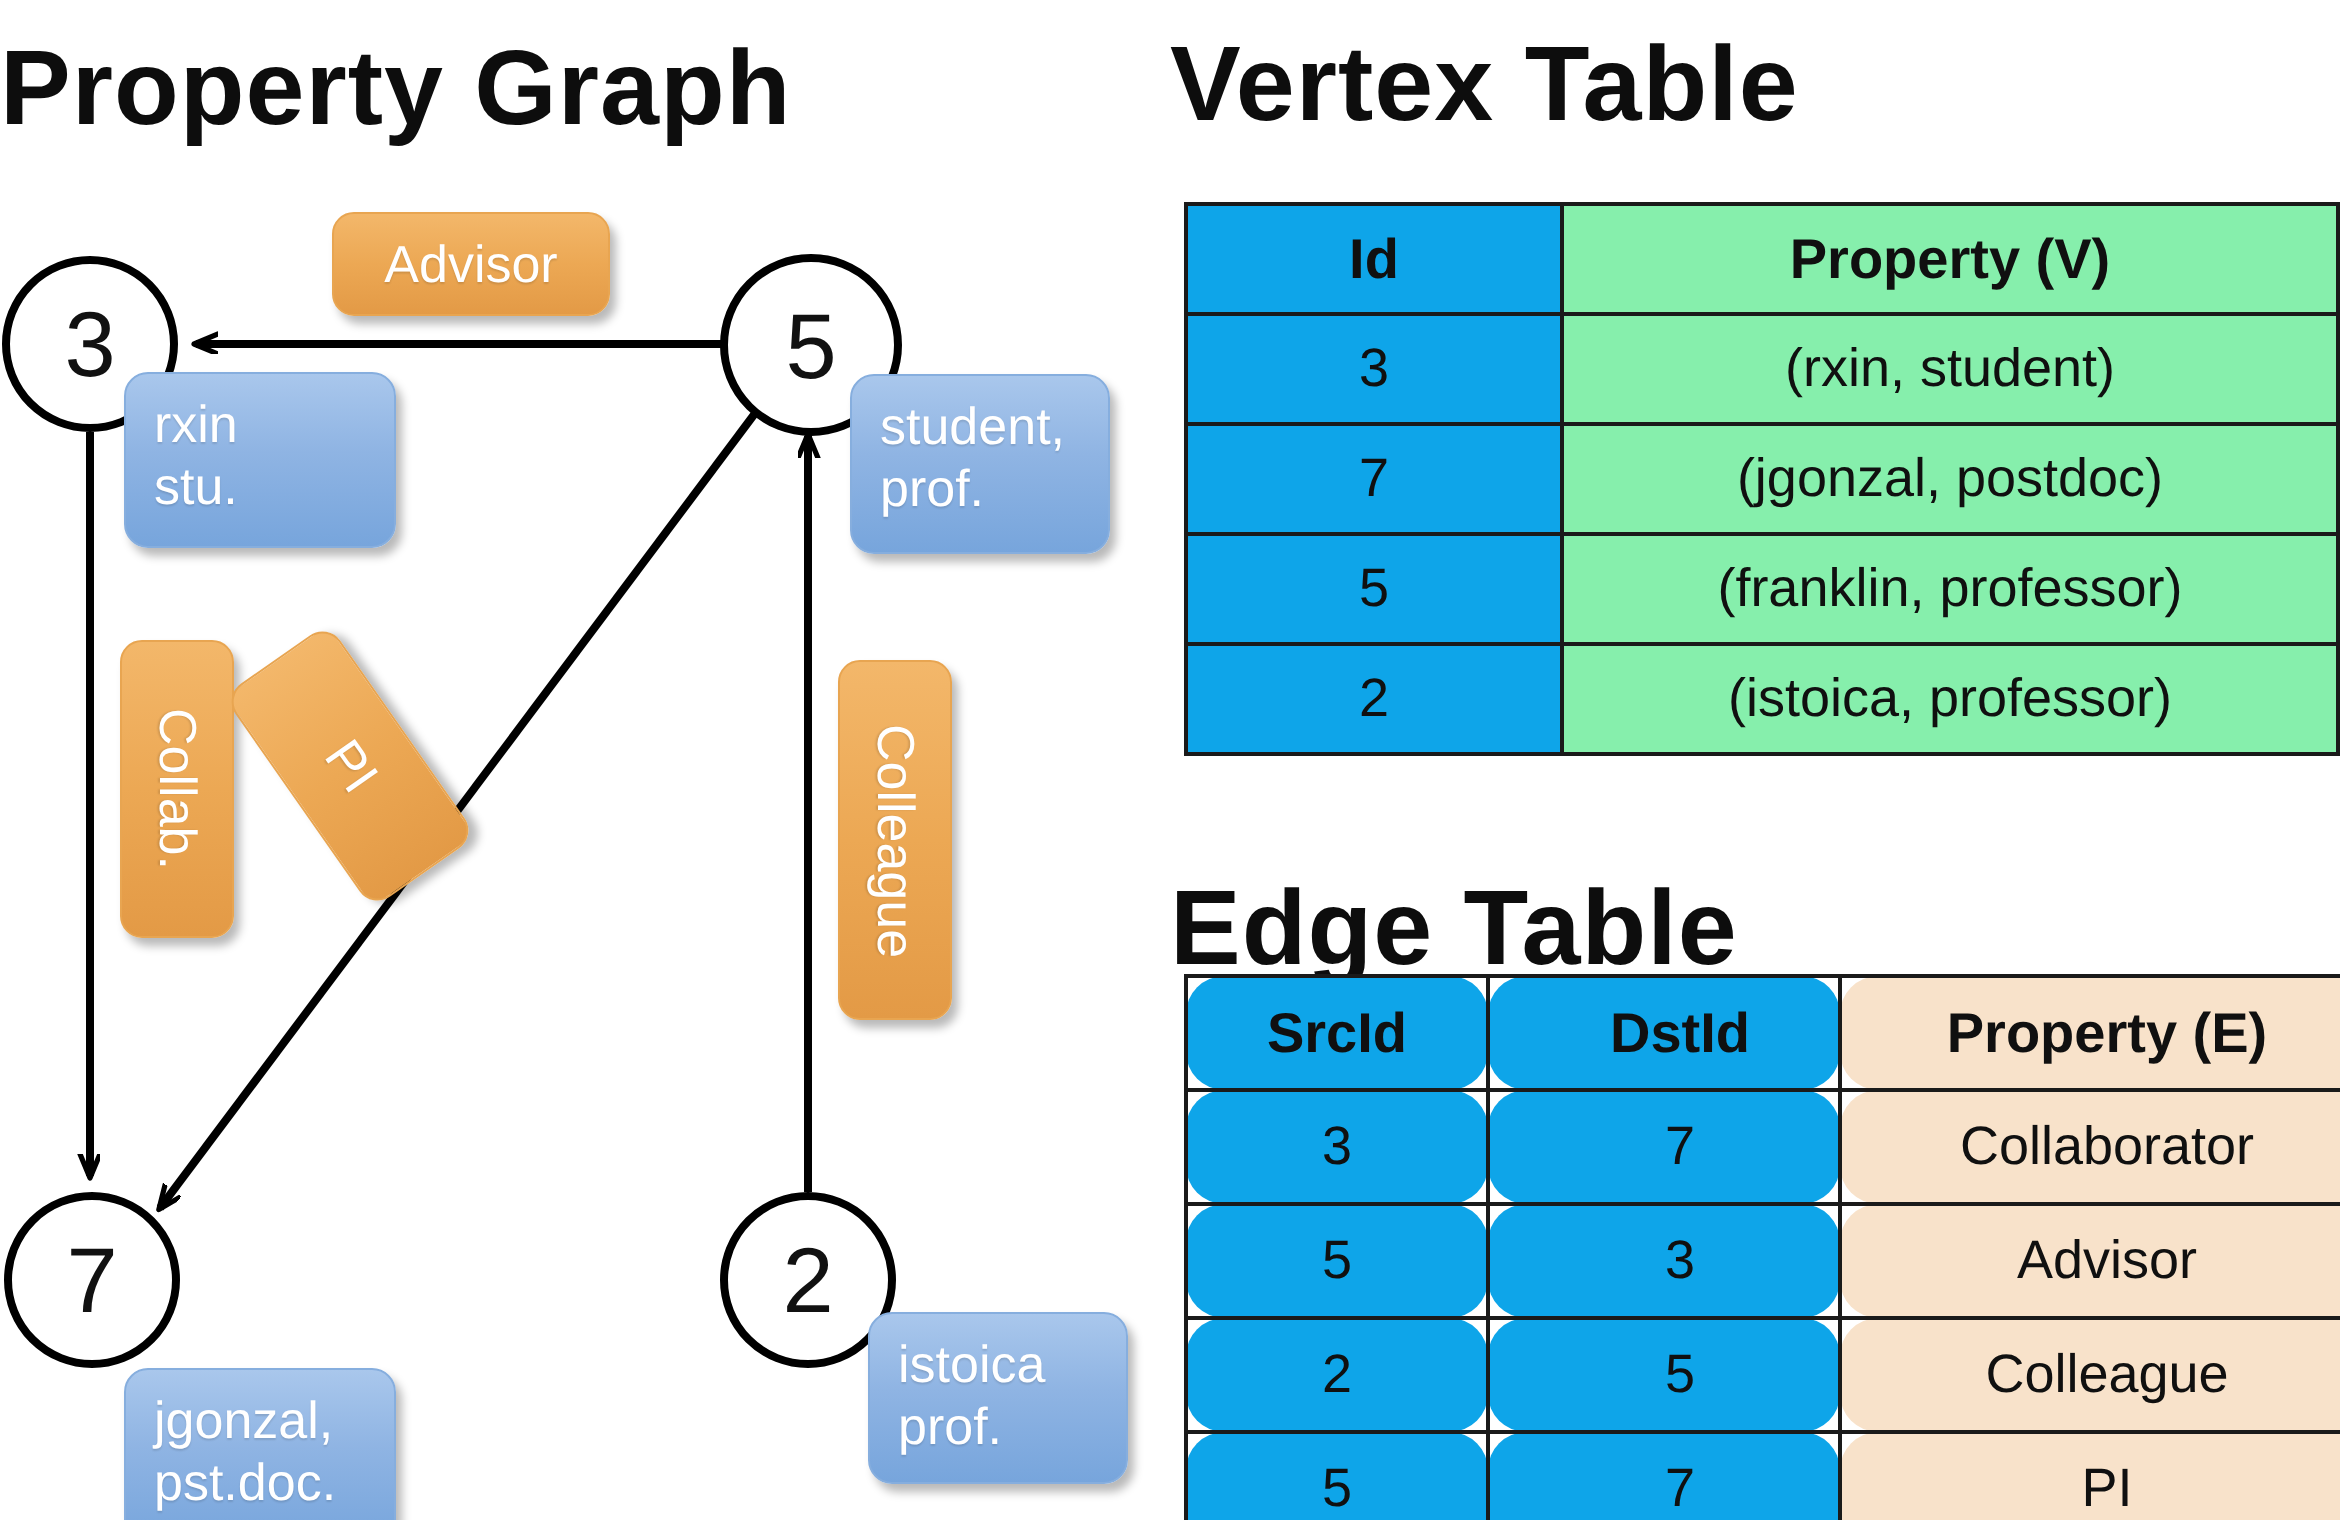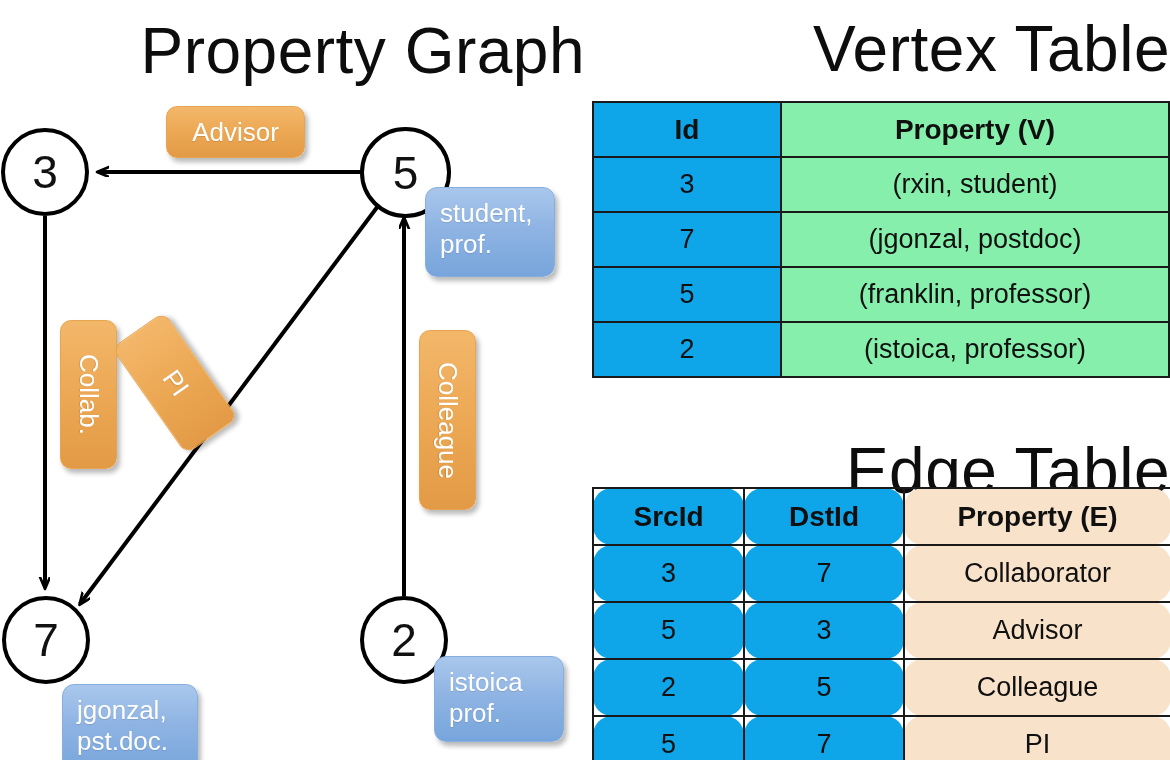--- a/index.html
+++ b/index.html
@@ -15,26 +15,26 @@
     font-family: "Liberation Sans", sans-serif;
     color: #000;
   }
 
   .panel { position: absolute; }
 
   
   .title {
     position: absolute;
     font-family: "Liberation Sans", sans-serif;
-    font-weight: 400;
-    font-size: 64px;
+    font-weight: 700;
+    font-size: 53px;
     letter-spacing: 0.5px;
     color: #0d0d0d;
     white-space: nowrap;
-    text-align: right;
+    text-align: left;
   }
   #graph-title { left: 0; top: 14px; width: 585px; }
   #vertex-title { left: 585px; top: 12px; width: 585px; }
   #edge-title  { left: 585px; top: 398px; width: 585px; margin-top: 36px; }
 
   
   #graph-area {
     left: 0; top: 0; width: 585px; height: 760px;
   }
   #graph-svg { position: absolute; left: 0; top: 0; }
@@ -119,21 +119,21 @@
   .cell-peach { background: #f8e2ca; }
 
   #vertex-table { left: 592px; top: 101px; width: 576px; }
   #vertex-table td, #vertex-table th { height: 53px; }
   #vertex-table .c-id   { width: 186px; }
   #vertex-table .c-prop { width: 386px; }
 
   #edge-table { left: 592px; top: 487px; width: 576px; }
   #edge-table td, #edge-table th { height: 55px; border-radius: 19px; }
   #edge-table .c-src  { width: 149px; }
-  #edge-table .c-dst  { width: 158px; }
+  #edge-table .c-dst  { width: 158px; padding-left: 16px; }
   #edge-table .c-prop { width: 265px; }
 </style>
 </head>
 <body>
 
 <div class="panel" id="graph-area">
 
   <div class="title" id="graph-title">Property Graph</div>
 
   <svg id="graph-svg" width="585" height="760">
@@ -158,20 +158,24 @@
   <div class="node-circle" style="left:360px; top:127px; width:91px;  height:91px;">
     <span>5</span>
   </div>
   <div class="node-circle" style="left:2px;   top:596px; width:88px;  height:88px;">
     <span>7</span>
   </div>
   <div class="node-circle" style="left:360px; top:596px; width:88px;  height:88px;">
     <span>2</span>
   </div>
 
+  <div class="vbox" style="left:62px; top:186px; width:136px; height:88px;">
+    <div>rxin</div>
+    <div>stu.</div>
+  </div>
 
   <div class="vbox" style="left:425px; top:187px; width:130px; height:90px;">
     <div>student,</div>
     <div>prof.</div>
   </div>
 
   <div class="vbox" style="left:62px; top:684px; width:136px; height:88px;">
     <div>jgonzal,</div>
     <div>pst.doc.</div>
   </div>

